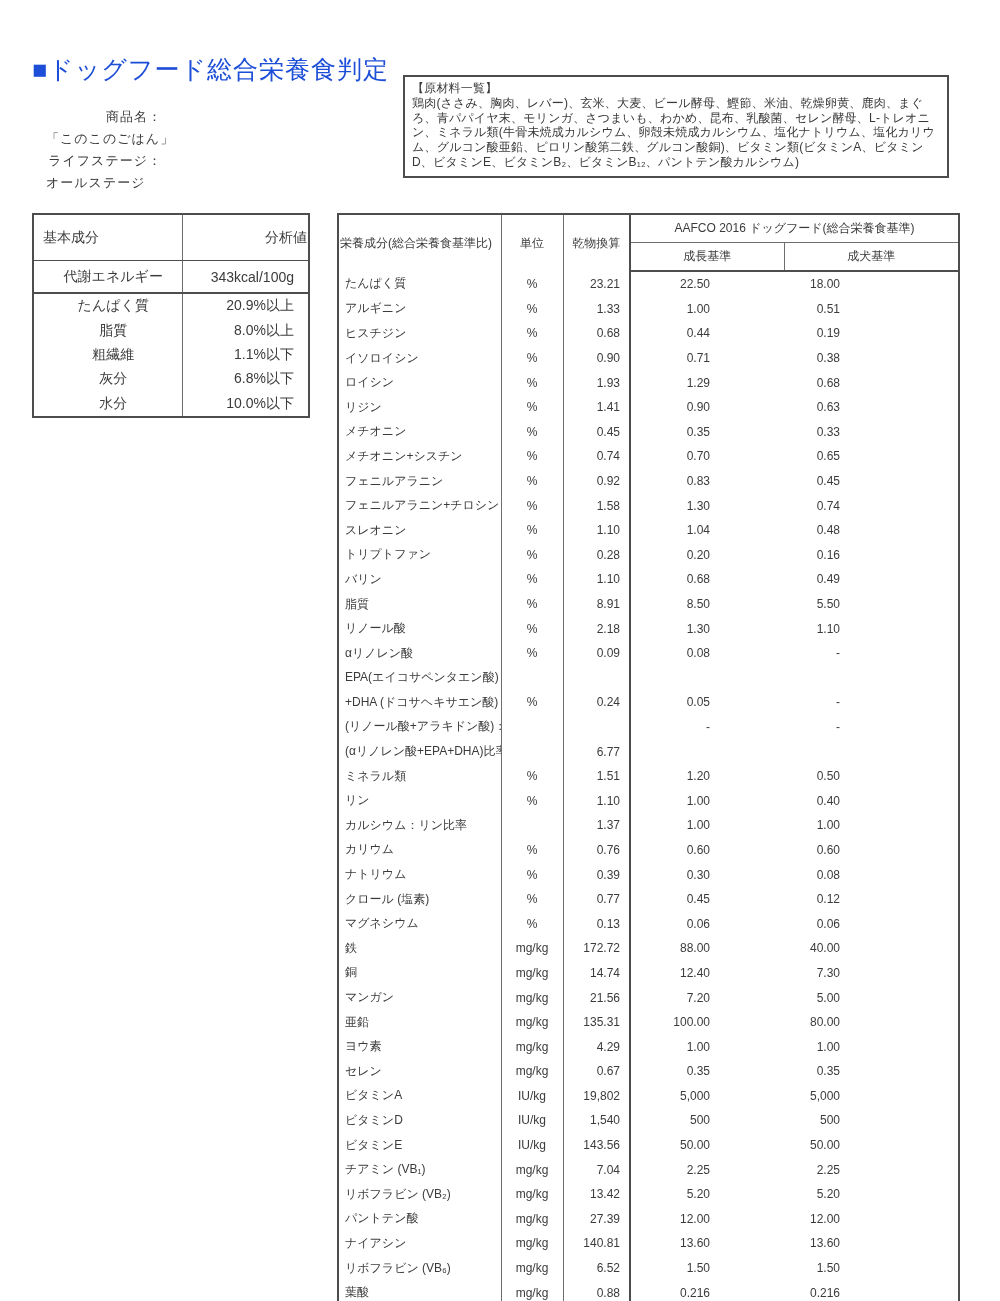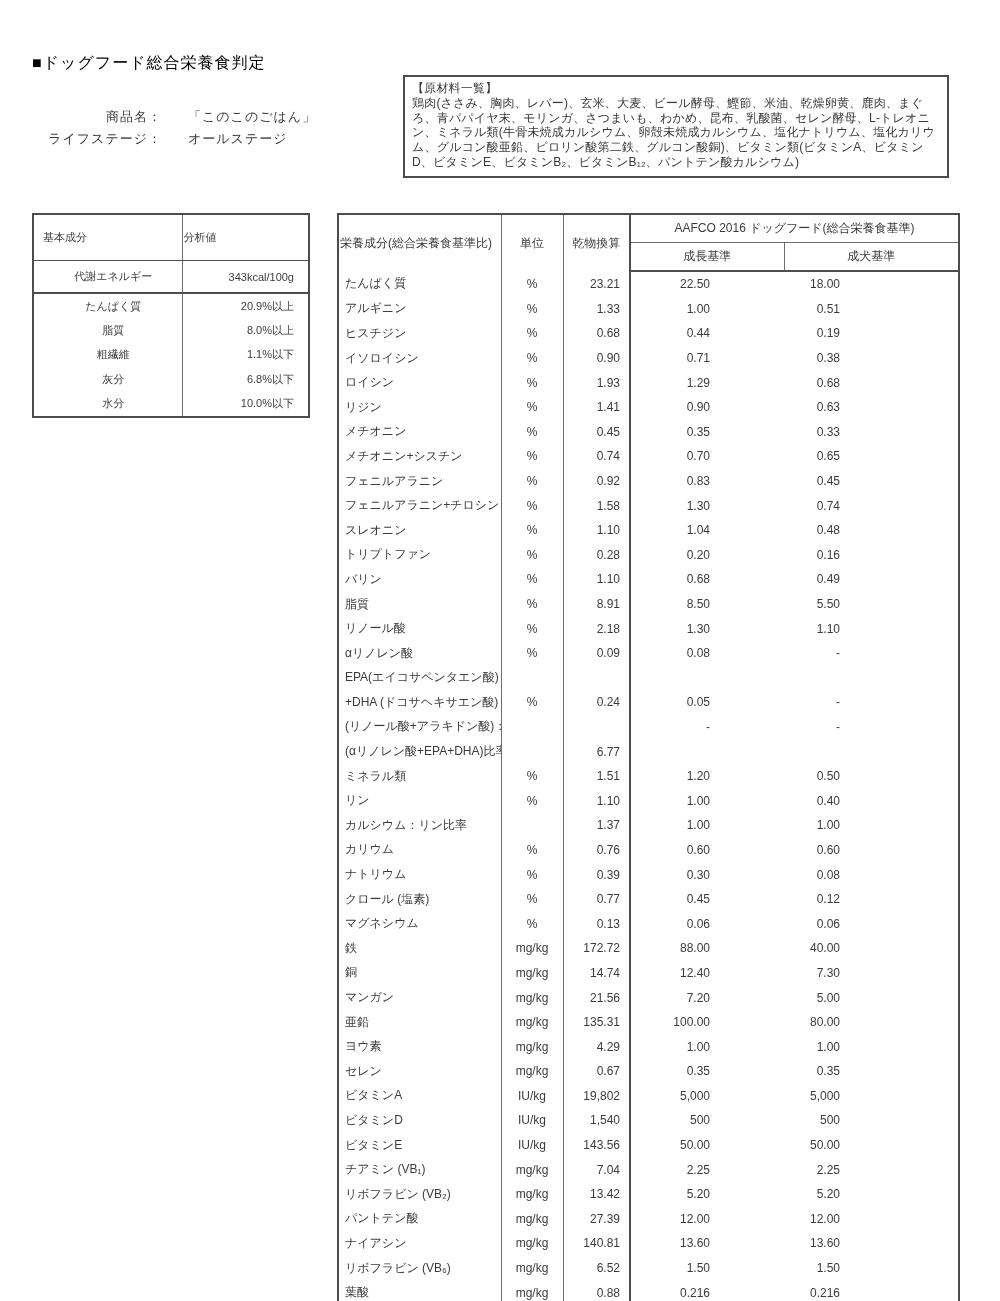--- a/index.html
+++ b/index.html
@@ -4,41 +4,41 @@
 <style>
   html,body{margin:0;padding:0;}
   body{
     width:1000px;height:1301px;background:#ffffff;position:relative;
     font-family:"Liberation Sans","DejaVu Sans",sans-serif;
     color:#3b3b3b;
     -webkit-font-smoothing:antialiased;
   }
   .title{
     position:absolute;left:32px;top:53px;
-    font-size:16px;letter-spacing:1px;color:#000000;
+    font-size:25px;letter-spacing:1px;color:#1d4ed8;
   }
   .product{position:absolute;left:20px;top:106px;font-size:13px;line-height:22px;}
-  .prow{display:flex;}
+  .prow{display:flex;flex-direction:column;}
   .plabel{display:inline-block;width:142px;text-align:right;letter-spacing:1px;}
   .pvalue{display:inline-block;margin-left:26px;letter-spacing:1px;}
   .ingredients{
     position:absolute;left:403px;top:75px;width:528px;
     border:2px solid #4d4d4d;padding:4px 7px 6px 7px;
     font-size:12px;line-height:14.8px;letter-spacing:0.2px;color:#383838;
   }
   table{border-collapse:collapse;table-layout:fixed;position:absolute;background:#fff;}
   th,td{overflow:hidden;white-space:nowrap;font-weight:normal;}
 
   
-  .basic{left:32px;top:213px;width:276px;border:2px solid #4d4d4d;font-size:11px;}
+  .basic{left:32px;top:213px;width:276px;border:2px solid #4d4d4d;font-size:14px;}
   .basic col.c1{width:149px;}
   .basic col.c2{width:127px;}
   .basic th{height:43px;border-bottom:1px solid #4d4d4d;}
   .basic .bh1{text-align:left;padding-left:9px;border-right:1px solid #6e6e6e;}
-  .basic .bh2{text-align:left;}
+  .basic .bh2{text-align:right;}
   .basic td{height:22.4px;}
   .basic td.cname{text-align:center;padding-left:12px;border-right:1px solid #6e6e6e;}
   .basic td.cval{text-align:right;padding-right:14px;}
   .basic tbody tr:first-child td{height:29px;border-bottom:2px solid #4d4d4d;}
 
   
   .main{left:337px;top:213px;width:621px;border:2px solid #4d4d4d;font-size:12px;}
   .main col.c1{width:163px;}
   .main col.c2{width:62px;}
   .main col.c3{width:67px;}

